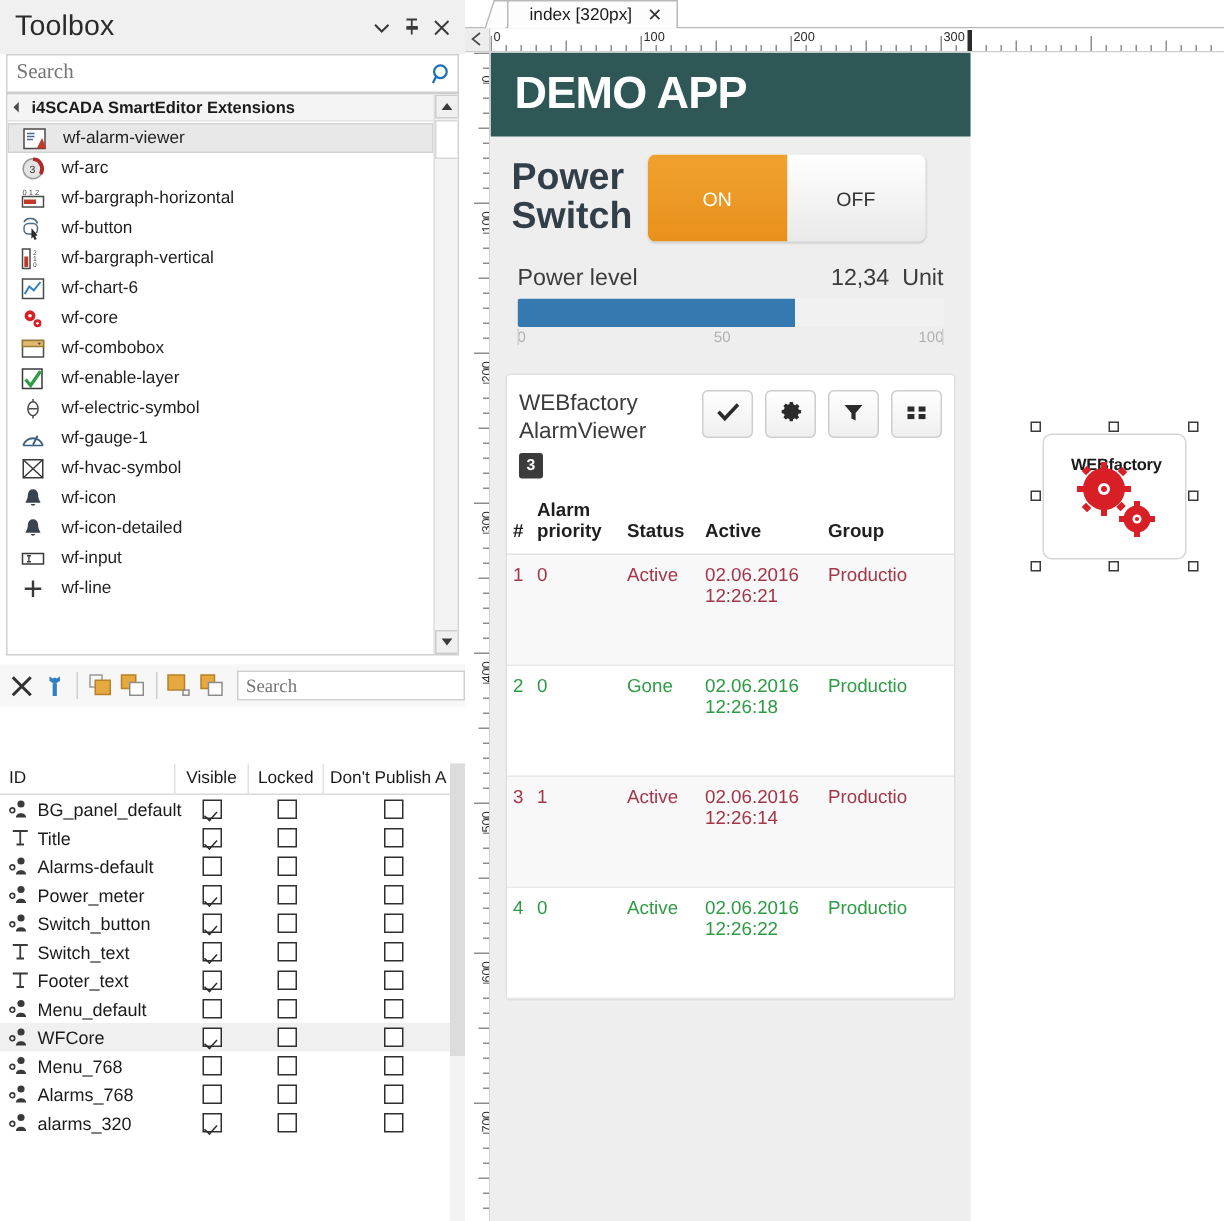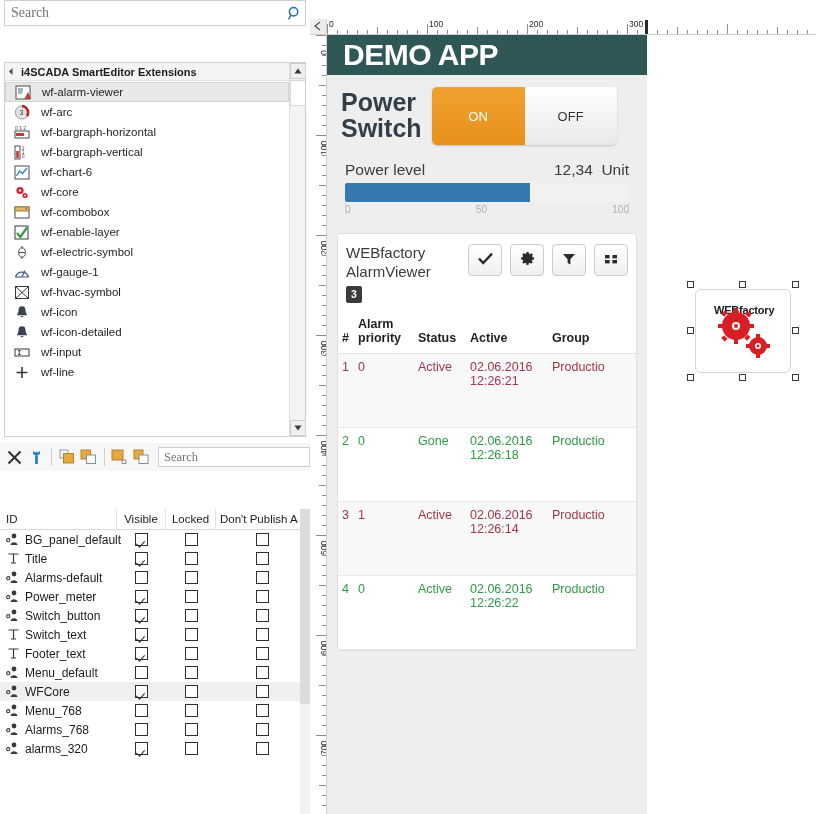--- a/index.html
+++ b/index.html
@@ -138,21 +138,21 @@
   .ruler-h { position: absolute; left: 17px; top: 19px; right: 0; height: 16px; background: #ffffff; border-bottom: 1px solid #cfcfcf; overflow: hidden; }
   .ruler-v { position: absolute; left: 0; top: 35px; width: 17px; bottom: 0; background: #ffffff; border-right: 1px solid #cfcfcf; overflow: hidden; }
   .rtick { position: absolute; background: #8e8e8e; }
   .rlabel { position: absolute; font-size: 8.5px; color: #2b2b2b; font-family: "Liberation Sans", sans-serif; }
   .rlabel.v { transform-origin: 0 0; transform: rotate(-90deg); }
 
   .canvas-area { position: absolute; left: 17px; top: 35px; right: 0; bottom: 0; background: #ffffff; overflow: hidden; }
 
   
   .app-frame { position: absolute; left: 0; top: 0; width: 320px; height: 779px; background: #eeeeee; }
-  .app-header { height: 40px; background: #2f5755; display: flex; align-items: center; padding-left: 16px; }
+  .app-header { height: 56px; background: #2f5755; display: flex; align-items: center; padding-left: 16px; }
   .app-title { color: #ffffff; font-size: 30px; font-weight: bold; letter-spacing: -0.5px; }
 
   .pw-switch-row { display: flex; align-items: center; padding: 12px 14px 6px 14px; gap: 10px; }
   .pw-label { font-size: 25px; font-weight: bold; color: #333f48; line-height: 1.03; }
   .switch-group { display: flex; border-radius: 5px; overflow: hidden; box-shadow: 0 1px 2px rgba(0,0,0,.18); }
   .sw-on {
     width: 93px; height: 58px; display: flex; align-items: center; justify-content: center;
     background: linear-gradient(#f0a22e, #e8901c); color: #fff; font-size: 13px;
   }
   .sw-off {
@@ -197,20 +197,38 @@
   .wf-logo-text { position: absolute; left: 18px; top: 14px; font-size: 11px; letter-spacing: -0.2px; color: #1a1a1a; font-weight: bold; }
 </style>
 </head>
 <body>
 
 <div id="app">
 
   <div id="left-dock">
 
     <div id="toolbox-panel">
+      <div class="panel-titlebar">
+        <div class="panel-title">Toolbox</div>
+        <div class="tb-btn">
+          <svg width="11" height="11" viewBox="0 0 11 11">
+              <path d="M1 3.5 L5.5 8 L10 3.5" fill="none" stroke="#3a3a3a" stroke-width="1.4"></path>
+            </svg>
+        </div>
+        <div class="tb-btn">
+          <svg width="11" height="12" viewBox="0 0 11 12">
+              <path d="M2 1h7M5.5 1v5M2.5 6h6.5v1.2H2.5zM5.5 7.2V11" stroke="#3a3a3a" stroke-width="1.2" fill="none"></path>
+            </svg>
+        </div>
+        <div class="tb-btn">
+          <svg width="11" height="11" viewBox="0 0 11 11">
+              <path d="M1 1 L10 10 M10 1 L1 10" stroke="#3a3a3a" stroke-width="1.3"></path>
+            </svg>
+        </div>
+      </div>
 
       <div class="search-row">
         <input type="text" placeholder="Search" style="">
         <div class="search-ico">
           <svg width="15" height="15" viewBox="0 0 15 15">
               <circle cx="6.6" cy="5.8" r="4.2" fill="none" stroke="#1f6fb4" stroke-width="1.5"></circle>
               <path d="M3.6 9.3 L1.6 13.4" stroke="#1f6fb4" stroke-width="1.5" fill="none"></path>
             </svg>
         </div>
       </div>
@@ -243,20 +261,30 @@
             </div>
             <div class="tool-item">
               <span class="tool-ico">
                 <svg width="16" height="15" viewBox="0 0 16 15">
                   <text x="1" y="5" font-size="5" fill="#444">0 1 2</text>
                   <rect x="1" y="6" width="14" height="7" fill="#fff" stroke="#4a4a4a"></rect>
                   <rect x="2" y="8" width="8" height="3" fill="#c0392b"></rect>
                 </svg>
               </span>
               <span>wf-bargraph-horizontal</span>
+            </div>
+            <div class="tool-item">
+              <span class="tool-ico">
+                <svg width="16" height="15" viewBox="0 0 16 15">
+                  <path d="M2 3 a5 5 0 0 1 9 1" fill="none" stroke="#4a6a8a" stroke-width="1.2"></path>
+                  <rect x="2" y="4" width="9" height="7" rx="3" fill="none" stroke="#4a6a8a"></rect>
+                  <path d="M7 7 l4 5 l-1.5 .4 l1 2 l-1.4 .6 l-1-2 l-1.2 1 z" fill="#2b2b2b"></path>
+                </svg>
+              </span>
+              <span>wf-button</span>
             </div>
             <div class="tool-item">
               <span class="tool-ico">
                 <svg width="16" height="15" viewBox="0 0 16 15">
                   <rect x="1" y="1" width="5" height="13" fill="#fff" stroke="#4a4a4a"></rect>
                   <rect x="2.2" y="6" width="2.6" height="7" fill="#c0392b"></rect>
                   <text x="8" y="5" font-size="4.5" fill="#444">2</text>
                   <text x="8" y="9" font-size="4.5" fill="#444">1</text>
                   <text x="8" y="13" font-size="4.5" fill="#444">0</text>
                 </svg>
@@ -690,20 +718,27 @@
           </div>
       </div>
       <div class="om-vscroll">
         <div class="thumb"></div>
       </div>
     </div>
   </div>
 
   <div id="designer">
 
+    <div class="tabstrip">
+      <div class="tab-skew-l"></div>
+      <div class="tab">
+        <span>index [320px]</span>
+        <span class="tab-close">✕</span>
+      </div>
+    </div>
 
     <div class="ruler-corner">
       <svg width="10" height="10" viewBox="0 0 10 10" style="position:absolute;left:3px;top:2px;">
           <path d="M7 1 L2 5 L7 9" fill="none" stroke="#4a4a4a" stroke-width="1.1"></path>
         </svg>
     </div>
     <div class="ruler-h" id="ruler-h">
         <div class="rtick" style="left: 0px; bottom: 0px; width: 1px; height: 10px;"></div>
         <div class="rtick" style="left: 10px; bottom: 0px; width: 1px; height: 4px;"></div>
         <div class="rtick" style="left: 20px; bottom: 0px; width: 1px; height: 4px;"></div>

